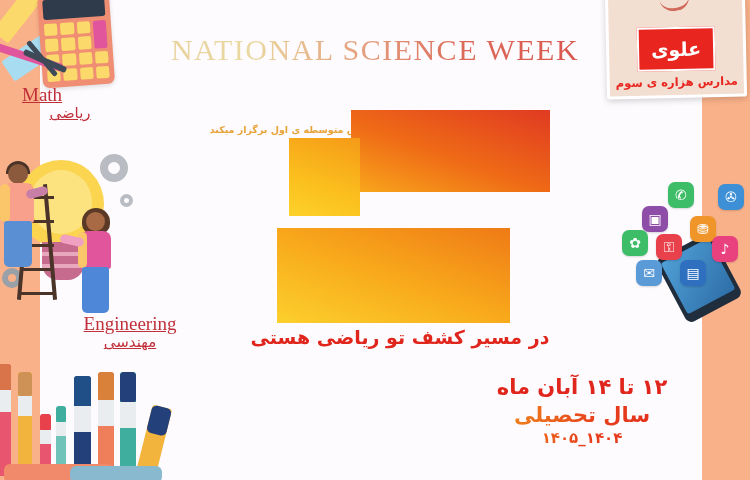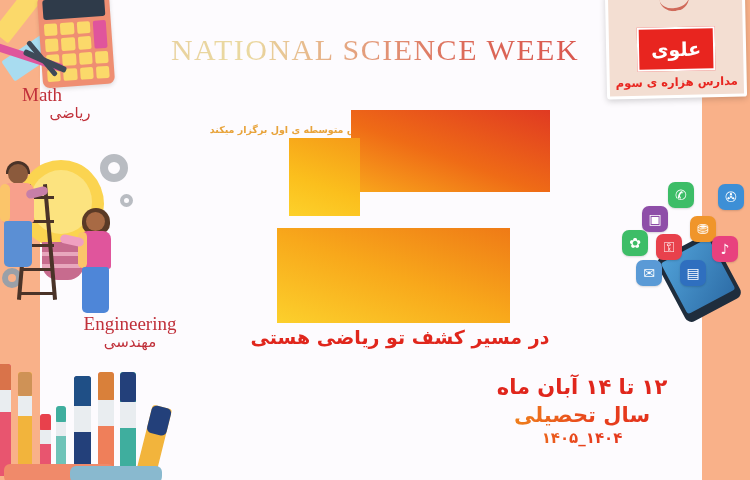--- a/index.html
+++ b/index.html
@@ -141,21 +141,21 @@
   .dates div{ line-height:1.32; }
   .d1{ font-size:21px; color:#e0261c; }
   .d2{ font-size:21px;
     background:linear-gradient(90deg,#f2a01c 0%,#e8431d 55%,#e0261c 100%);
     -webkit-background-clip:text; background-clip:text; color:transparent; }
   .d3{ font-size:15px;
     background:linear-gradient(90deg,#f2a01c 0%,#e8431d 50%,#e0261c 100%);
     -webkit-background-clip:text; background-clip:text; color:transparent; }
 
   .subject{ position:absolute; font-family:"Liberation Serif", serif; color:#c0303a;
-    text-align:center; line-height:1.12; }
+    text-align:center; line-height:1.12;text-decoration:underline; }
   .subject .en{ font-size:19px; display:block; }
   .subject .fa{ font-size:15px; display:block; direction:rtl;
     font-family:"DejaVu Sans", sans-serif; color:#c0303a; }
   .s-math{ left:22px; top:84px; width:120px; text-align:left; }
   .s-math .fa{ text-align:center; padding-right:24px; }
   .s-tech{ left:528px; top:158px; width:160px; }
   .s-tech .fa{ font-size:13px; }
   .s-eng{ left:40px; top:302px; width:180px;margin-top:11px; }
   .s-eng .fa{ font-size:15px; }
 </style>

